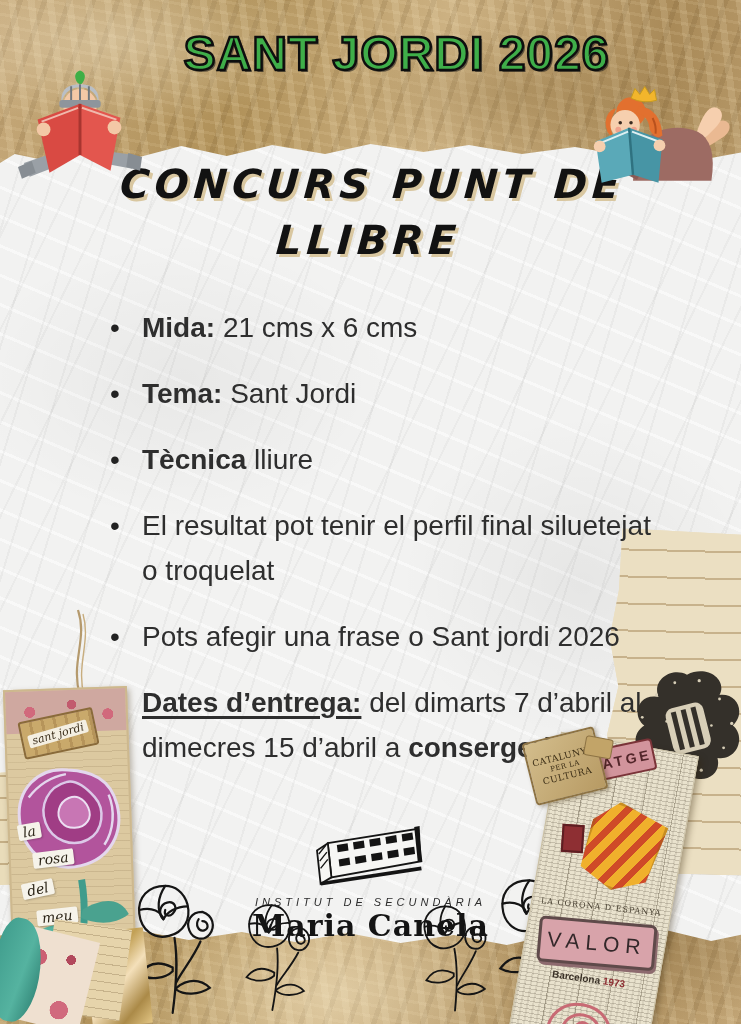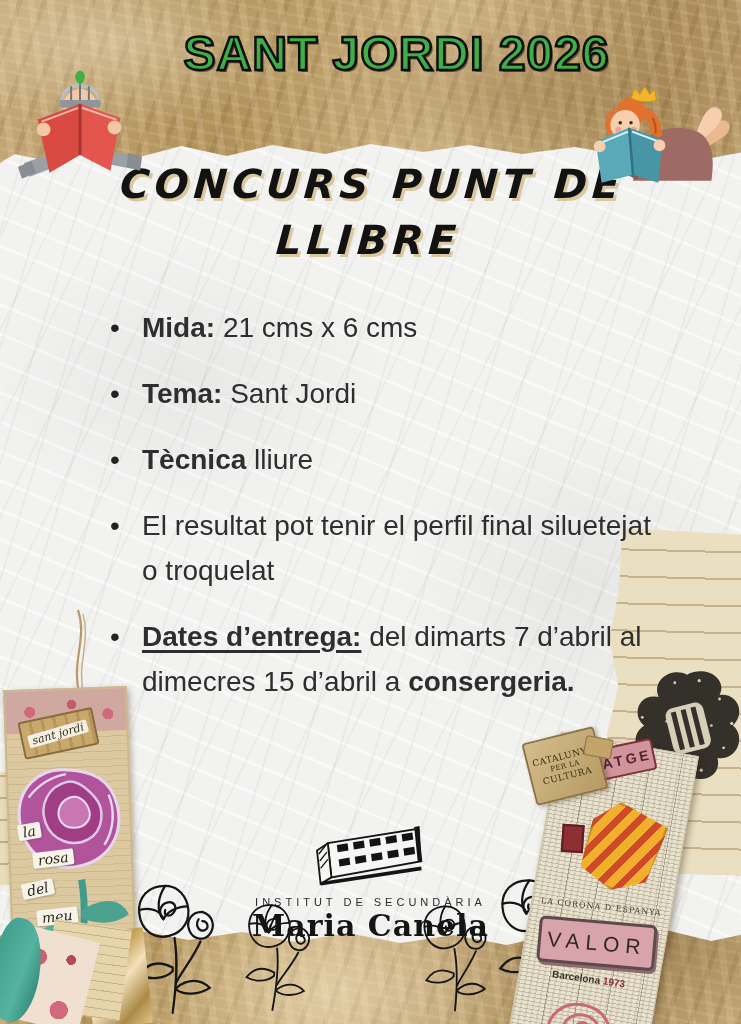--- a/index.html
+++ b/index.html
@@ -47,21 +47,21 @@
   .lined{position:absolute;left:604px;top:530px;width:160px;height:344px;transform:rotate(1.5deg);
     background:repeating-linear-gradient(0deg,#ebdfc2 0 25px,#c7b28c 25px 27px),#ebdfc2;
     clip-path:polygon(14px 0,100% 4px,100% 100%,10px 100%,2px 88%,12px 74%,4px 60%,14px 46%,4px 32%,12px 18%);
     box-shadow:-3px 3px 6px rgba(60,40,10,.3);z-index:2;}
   .lined-left{position:absolute;left:-12px;top:772px;width:58px;height:112px;
     background:repeating-linear-gradient(0deg,#e9dcba 0 20px,#c4ae85 20px 22px),#e9dcba;
     transform:rotate(-3deg);z-index:3;}
   .content-layer{position:absolute;inset:0;z-index:4;}
   
   .logo{position:absolute;left:50%;top:818px;transform:translateX(-50%);text-align:center;z-index:5;width:260px;}
-  .logo-caption{font-size:11px;letter-spacing:4px;color:#2c2c2c;margin-top:2px;}
+  .logo-caption{font-size:11px;letter-spacing:4px;color:#2c2c2c;margin-top:2px;font-style:italic;}
   .logo-name{font-family:"DejaVu Serif",serif;font-weight:bold;font-size:30px;color:#141414;letter-spacing:1px;margin-top:0px;}
   
   .bookmark-left{position:absolute;left:8px;top:688px;width:120px;height:288px;transform:rotate(-2deg);
     background:repeating-linear-gradient(0deg,rgba(110,85,50,.16) 0 1px,transparent 1px 15px),
       repeating-linear-gradient(0deg,transparent 0 7px,rgba(110,85,50,.10) 7px 8px,transparent 8px 15px),#dcc9a0;
     border:2px solid #cdb88e;box-shadow:2px 3px 6px rgba(60,40,10,.35);z-index:6;}
   .bookmark-left .floral-top{position:absolute;left:0;top:0;width:100%;height:42px;
     background:radial-gradient(circle 9px at 20% 50%,#d1697c 60%,transparent 62%),
       radial-gradient(circle 8px at 55% 35%,#c25b6e 60%,transparent 62%),
       radial-gradient(circle 9px at 85% 60%,#d1697c 60%,transparent 62%),
@@ -145,20 +145,21 @@
     <div class="heading">
       <div>CONCURS PUNT DE</div>
       <div>LLIBRE</div>
     </div>
 
     <ul class="bullets">
       <li><span class="b">Mida:</span><span>  21 cms x 6 cms</span></li>
       <li><span class="b">Tema:</span><span> Sant Jordi</span></li>
       <li><span class="b">Tècnica</span><span> lliure</span></li>
       <li><span>El resultat pot tenir el perfil final siluetejat o troquelat</span></li>
+      <li><span>Pots afegir una frase o Sant jordi 2026</span></li>
       <li><span class="b u">Dates d’entrega:</span><span> del dimarts 7 d’abril al dimecres 15 d’abril a </span><span class="b">consergeria.</span></li>
     </ul>
   </div>
 
   <div class="logo">
     <svg width="130" height="72" viewBox="0 0 140 80">
       <g stroke="#141414" fill="none" stroke-width="2">
         <polygon points="22,28 122,12 126,48 26,66" fill="#f6f6f4"></polygon>
         <polygon points="10,36 22,28 26,66 14,73" fill="#f6f6f4"></polygon>
         <line x1="14" y1="73" x2="126" y2="56" stroke-width="4"></line>

